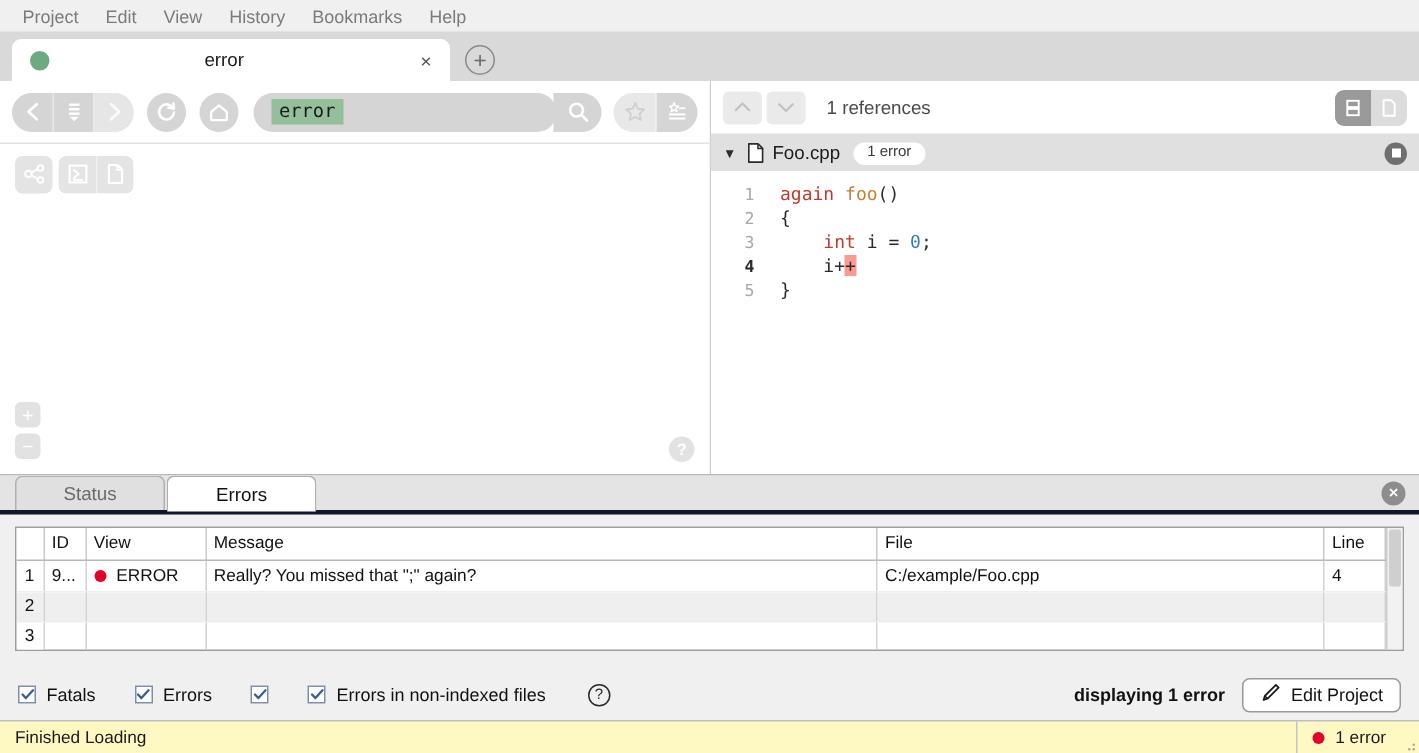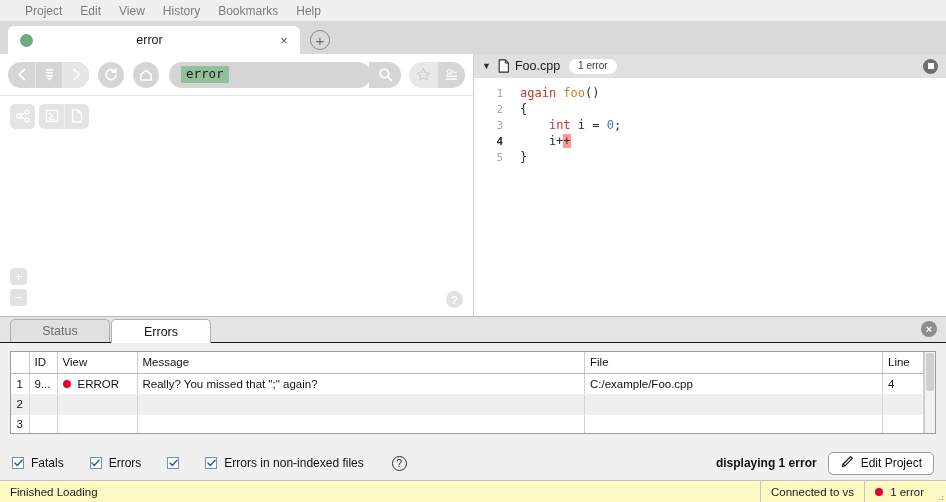--- a/index.html
+++ b/index.html
@@ -20,21 +20,21 @@
     flex-direction: column;
     background: #f0f0f0;
   }
 
   
   .menubar {
     height: 22px;
     background: #f0f0f0;
     border-bottom: 1px solid #d8d8d8;
     display: flex;
-    padding-left: 16px;
+    padding-left: 6px;
     flex: 0 0 22px;
   }
   .menu-item {
     font-size: 12px;
     color: #7b7b7b;
     padding: 0 9px;
     line-height: 22px;
     cursor: default;
     white-space: nowrap;
   }
@@ -359,21 +359,21 @@
     flex-direction: column;
     border-top: 1px solid #b8b8b8;
   }
   .dock-tabs {
     height: 26px;
     display: flex;
     align-items: flex-end;
     padding-left: 10px;
     background: #e4e4e4;
     position: relative;
-    border-bottom: 1px solid #0f172a;
+    border-bottom: 3px solid #0f172a;
   }
   .dock-tab {
     height: 23px;
     min-width: 100px;
     padding: 0 18px;
     display: flex; align-items: center; justify-content: center;
     font-size: 12.5px;
     border: 1px solid #b0b0b0;
     border-bottom: none;
     border-radius: 5px 5px 0 0;
@@ -655,20 +655,48 @@
       <div class="graph-canvas">
         <div class="zoom-ctl">
           <div class="zoom-btn">+</div>
           <div class="zoom-btn">−</div>
         </div>
         <div class="help-btn">?</div>
       </div>
     </div>
 
     <div class="right-pane">
+      <div class="code-topbar">
+        <div class="ref-nav">
+          <div class="ref-btn">
+            <svg width="12" height="9" viewBox="0 0 12 9" aria-hidden="true">
+                <path d="M1.5 6.5 L6 2 L10.5 6.5" stroke="#c3c3c3" stroke-width="1.6" fill="none" stroke-linecap="round" stroke-linejoin="round"></path>
+              </svg>
+          </div>
+          <div class="ref-btn">
+            <svg width="12" height="9" viewBox="0 0 12 9" aria-hidden="true">
+                <path d="M1.5 2.5 L6 7 L10.5 2.5" stroke="#c3c3c3" stroke-width="1.6" fill="none" stroke-linecap="round" stroke-linejoin="round"></path>
+              </svg>
+          </div>
+        </div>
+        <div class="ref-label">1 references</div>
+        <div class="view-toggle">
+          <div class="vt-btn active">
+            <svg width="14" height="14" viewBox="0 0 14 14" aria-hidden="true">
+              <rect x="3.2" y="2.2" width="7.6" height="4.2" stroke="#ffffff" stroke-width="1.3" fill="none"></rect>
+              <rect x="3.2" y="7.6" width="7.6" height="4.2" stroke="#ffffff" stroke-width="1.3" fill="none"></rect>
+            </svg>
+          </div>
+          <div class="vt-btn inactive">
+            <svg width="14" height="14" viewBox="0 0 14 14" aria-hidden="true">
+              <path d="M3.4 1.8 L8.4 1.8 L10.8 4.2 L10.8 12.2 L3.4 12.2 Z" stroke="#ffffff" stroke-width="1.3" fill="none" stroke-linejoin="round"></path>
+            </svg>
+          </div>
+        </div>
+      </div>
 
       <div class="file-header">
         <span class="fh-arrow">▼</span>
         <span class="fh-docicon">
           <svg width="12" height="14" viewBox="0 0 12 14" aria-hidden="true">
             <path d="M1.2 0.9 L7.4 0.9 L10.4 3.9 L10.4 13.1 L1.2 13.1 Z" stroke="#2b2b2b" stroke-width="1.1" fill="#ffffff" stroke-linejoin="round"></path>
             <path d="M7.3 1.1 L7.3 4 L10.2 4" stroke="#2b2b2b" stroke-width="1" fill="none"></path>
           </svg>
         </span>
         <span class="fh-name">Foo.cpp</span>
@@ -815,23 +843,20 @@
           </svg>
         </span>
         <span>Edit Project</span>
       </span>
     </div>
   </div>
 
   <div class="statusbar">
     <div class="sb-msg">Finished Loading</div>
     <div class="sb-seg">
-      <span>Connected to vs</span>
-    </div>
-    <div class="sb-seg">
       <span class="dot-red"></span>
       <span>1 error</span>
     </div>
     <div class="sb-grip">
       <svg width="9" height="9" viewBox="0 0 9 9" aria-hidden="true">
         <circle cx="7.5" cy="7.5" r="0.8" fill="#a8a8a8"></circle>
         <circle cx="4.5" cy="7.5" r="0.8" fill="#a8a8a8"></circle>
         <circle cx="7.5" cy="4.5" r="0.8" fill="#a8a8a8"></circle>
       </svg>
     </div>

